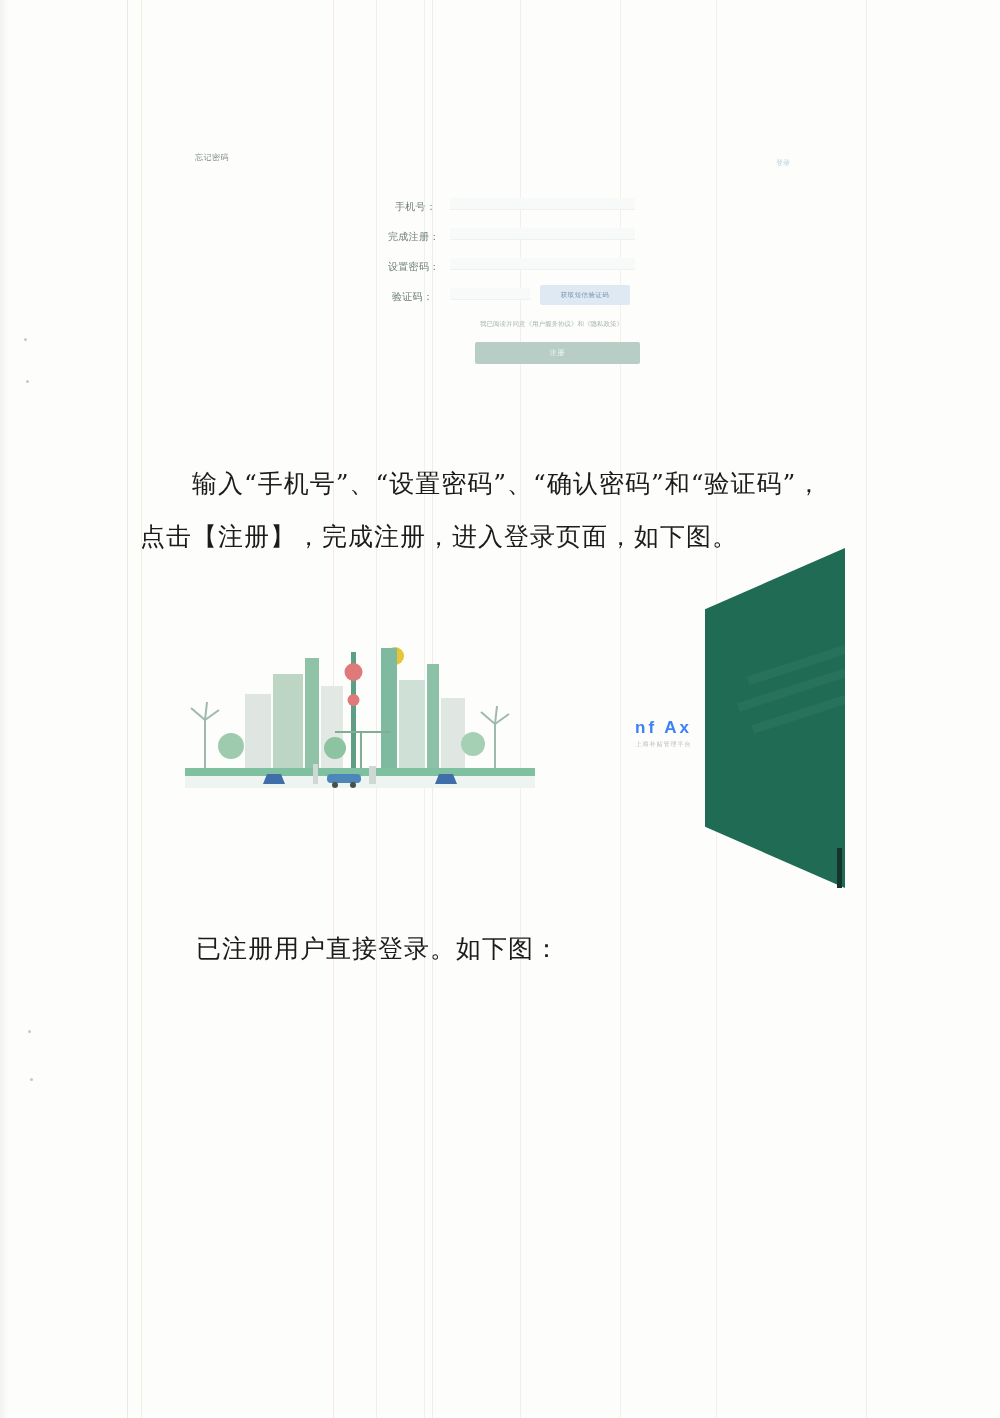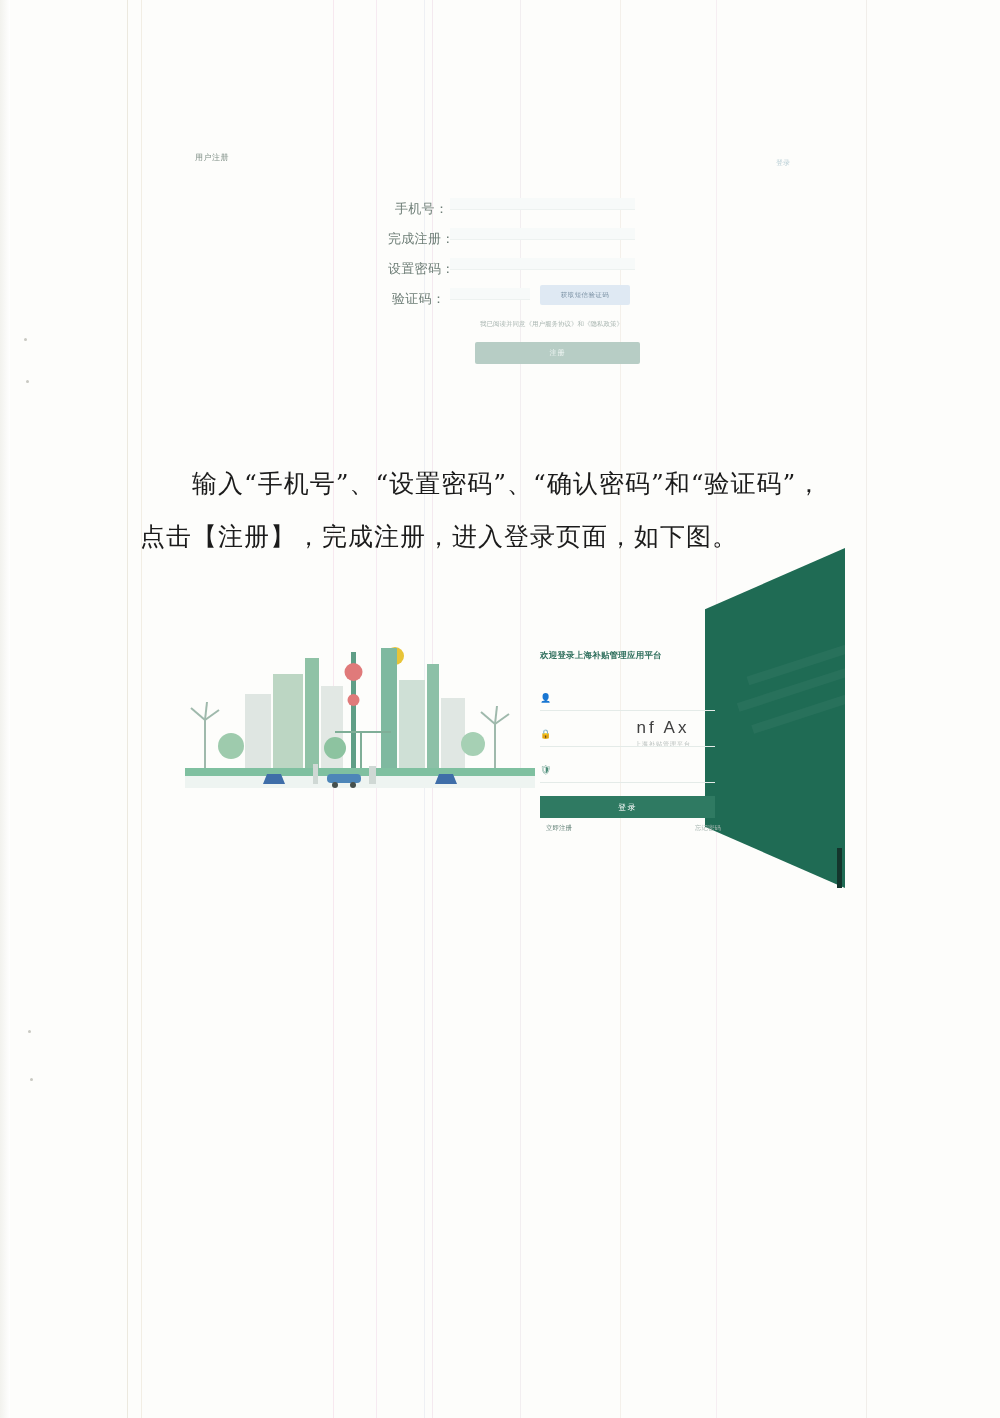--- a/index.html
+++ b/index.html
@@ -58,21 +58,21 @@
   .reg-corner {
     position: absolute;
     right: 60px;
     top: 38px;
     font-size: 7px;
     color: #b9cfd6;
     font-family: "Liberation Sans", sans-serif;
   }
   .reg-row {
     position: absolute;
-    font-size: 13px;
+    font-size: 10px;
     color: #6d7d76;
     font-family: "Liberation Sans", sans-serif;
     letter-spacing: 0.3px;
   }
   .reg-captcha-btn {
     position: absolute;
     left: 390px;
     top: 165px;
     width: 90px;
     height: 20px;
@@ -211,22 +211,23 @@
   }
   .brand-wrap {
     position: absolute;
     left: 450px;
     top: 170px;
     text-align: center;
   }
   .brand-main {
     font-family: "Liberation Sans", sans-serif;
     font-size: 17px;
-    color: #404040;
+    color: #3b82f6;
     letter-spacing: 3px;
+    font-weight: bold;
   }
   .brand-sub {
     font-family: "Liberation Sans", sans-serif;
     font-size: 6px;
     color: #b6bdbb;
     letter-spacing: 1px;
     margin-top: 2px;
   }
   
   .wedge {
@@ -270,21 +271,21 @@
   <div class="scanline" style="left:716px;background:#f6eef2;"></div>
   <div class="scanline" style="left:866px;background:#f1eeea;"></div>
 
   <div class="speck" style="left:24px;top:338px;"></div>
   <div class="speck" style="left:26px;top:380px;"></div>
   <div class="speck" style="left:28px;top:1030px;"></div>
   <div class="speck" style="left:30px;top:1078px;"></div>
 
   <div class="shot-reg">
 
-    <div class="reg-title">用户注册</div>
+    <div class="reg-title">忘记密码</div>
 
     <div class="reg-corner">登录</div>
 
     <div class="reg-row" style="left:245px;top:80px;">手机号：</div>
     <div class="reg-pillfield" style="left:300px;top:78px;width:185px;"></div>
 
     <div class="reg-row" style="left:238px;top:110px;">完成注册：</div>
     <div class="reg-pillfield" style="left:300px;top:108px;width:185px;"></div>
 
     <div class="reg-row" style="left:238px;top:140px;">设置密码：</div>
@@ -362,36 +363,17 @@
       <circle cx="168" cy="157" r="3" fill="#46504d"></circle>
       <rect x="184" y="138" width="7" height="18" fill="#cfd8d4"></rect>
       <rect x="128" y="136" width="5" height="20" fill="#cfd8d4"></rect>
 
       <g stroke="#7fae97" stroke-width="2" fill="none">
         <line x1="176" y1="140" x2="176" y2="104"></line>
         <line x1="150" y1="104" x2="206" y2="104"></line>
       </g>
     </svg>
 
-    <div class="login-panel">
-      <div class="login-welcome">欢迎登录上海补贴管理应用平台</div>
-
-      <div class="login-field" style="top:72px;">
-        <span class="fi">👤</span>
-      </div>
-      <div class="login-field" style="top:108px;">
-        <span class="fi">🔒</span>
-      </div>
-      <div class="login-field" style="top:144px;">
-        <span class="fi">🛡</span>
-      </div>
-
-      <div class="login-btn">登录</div>
-
-      <div class="login-links">
-        <span class="reg">立即注册</span>
-        <span>忘记密码</span>
-      </div>
-    </div>
   </div>
 
+  <div class="para" style="left:196px;top:920px;">已注册用户直接登录。如下图：</div>
 
 </div>
 
 </body></html>

